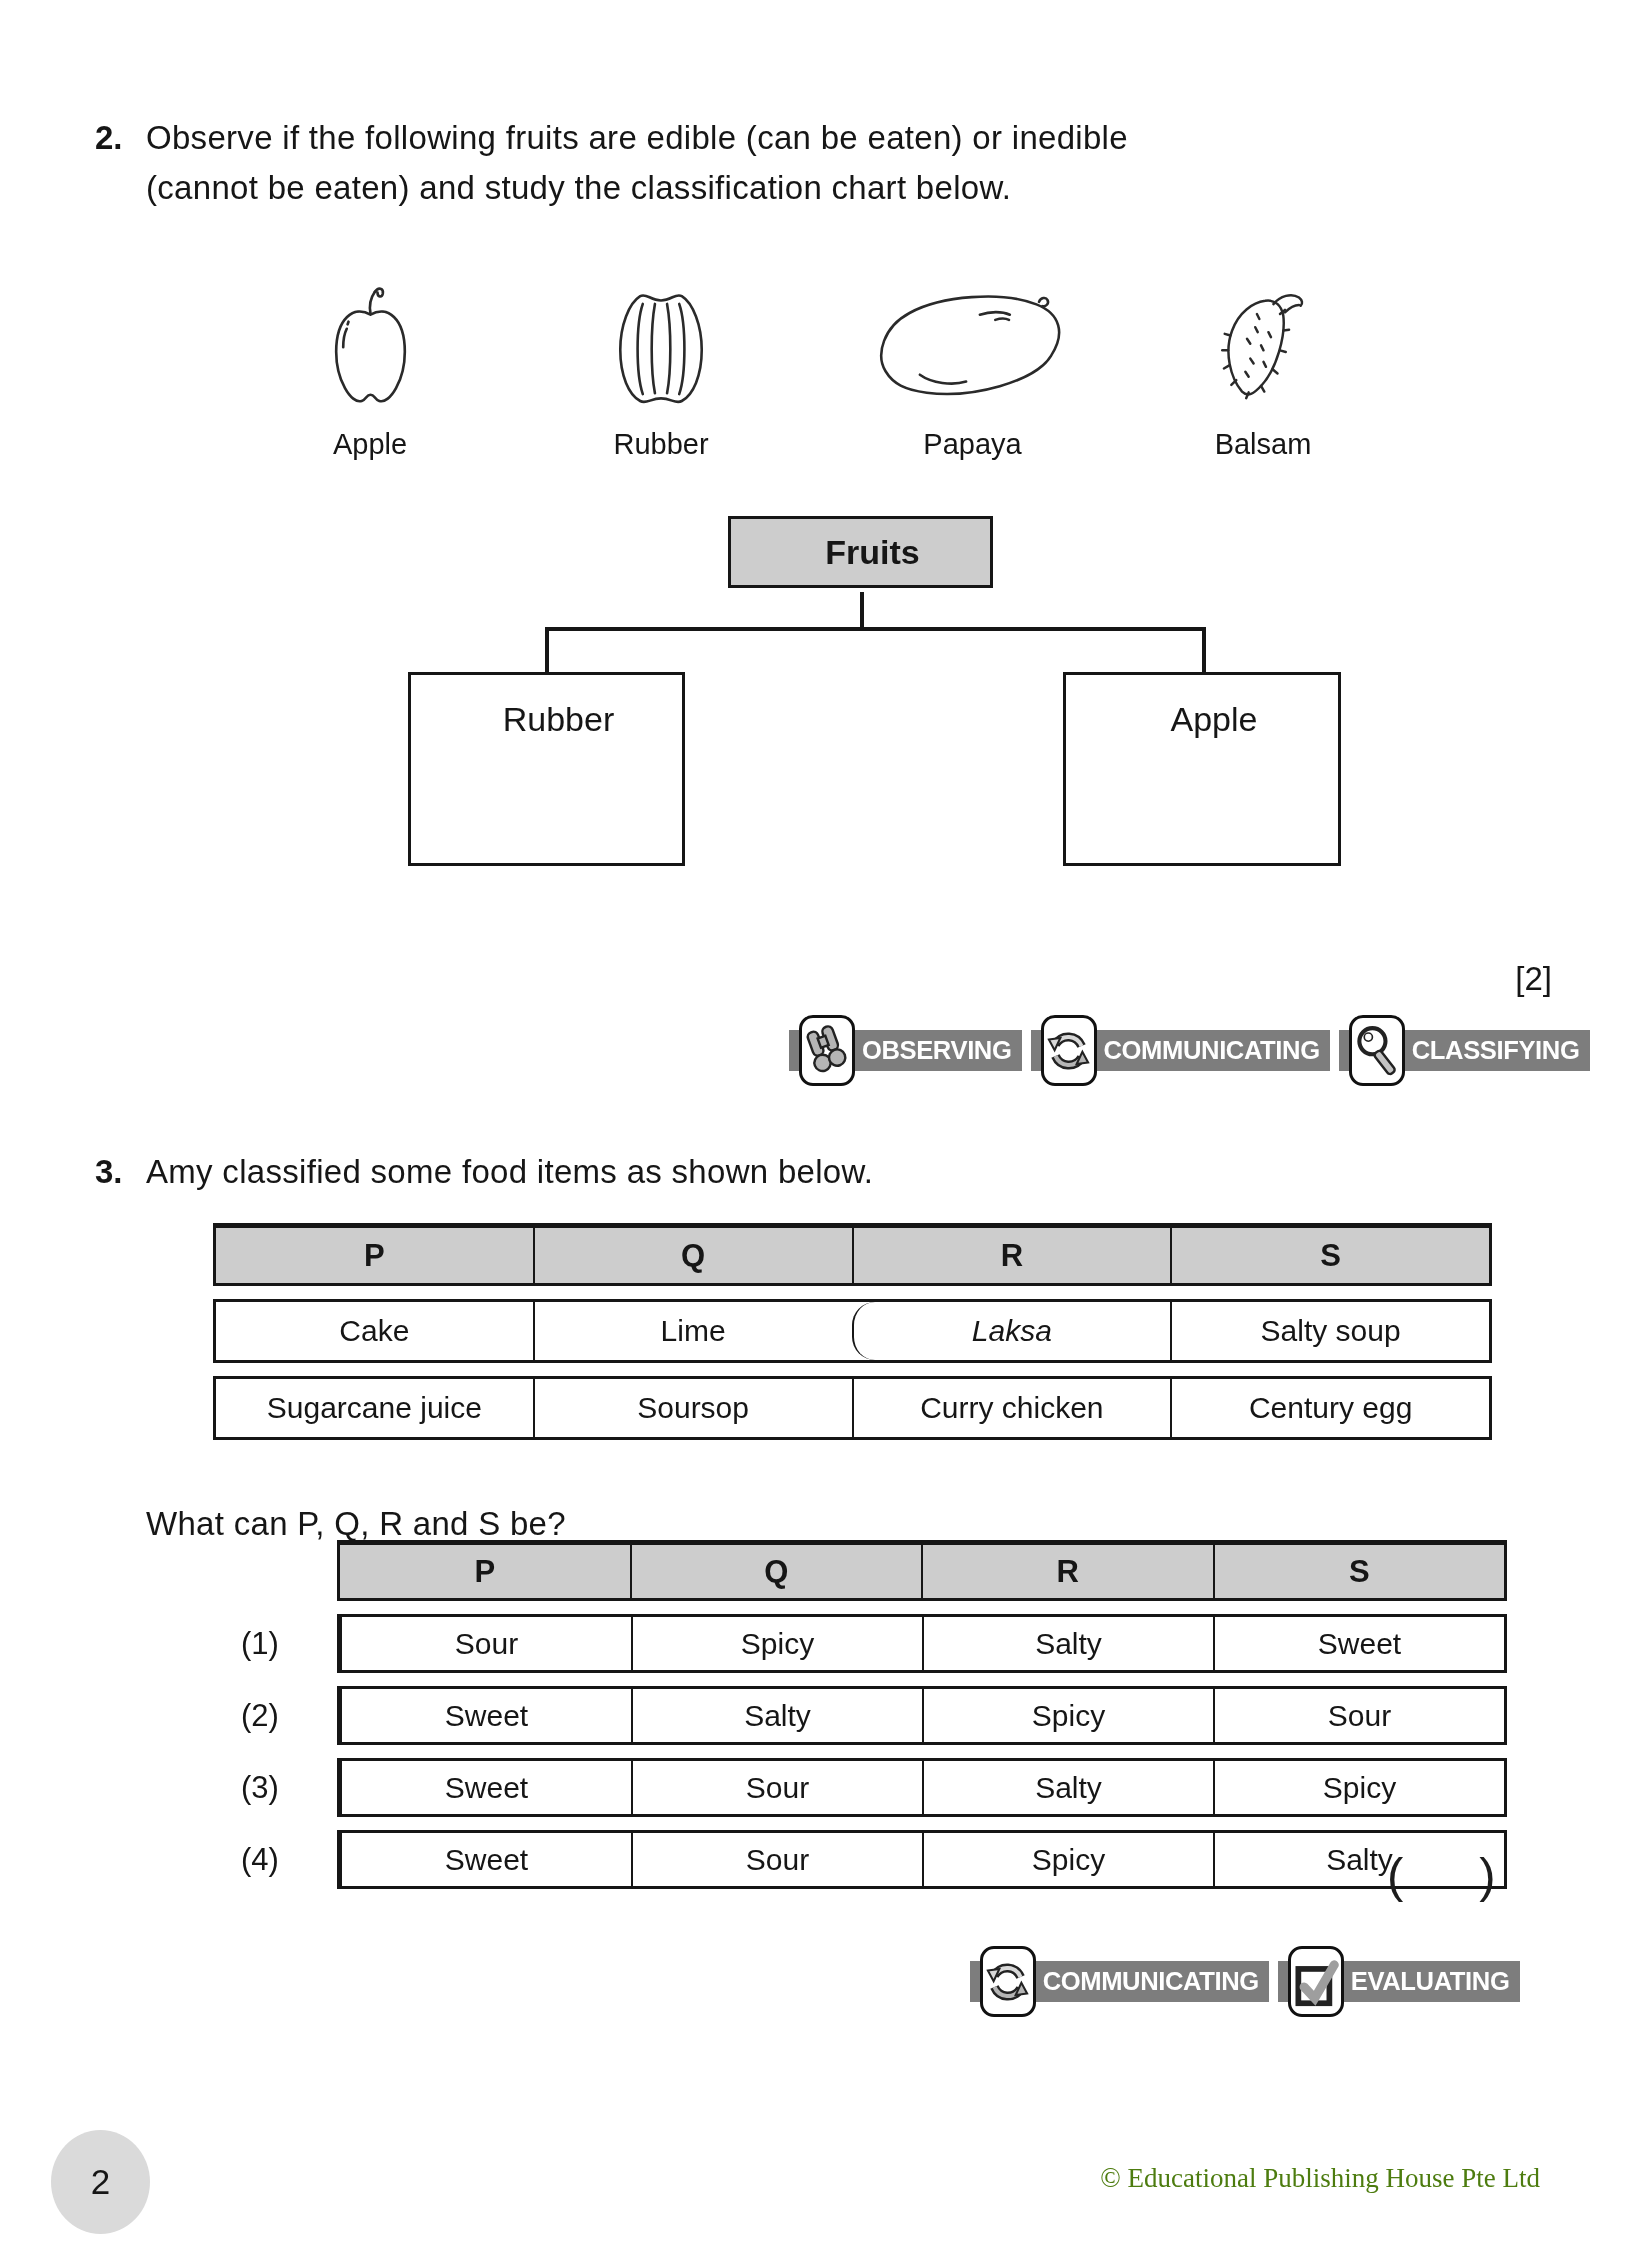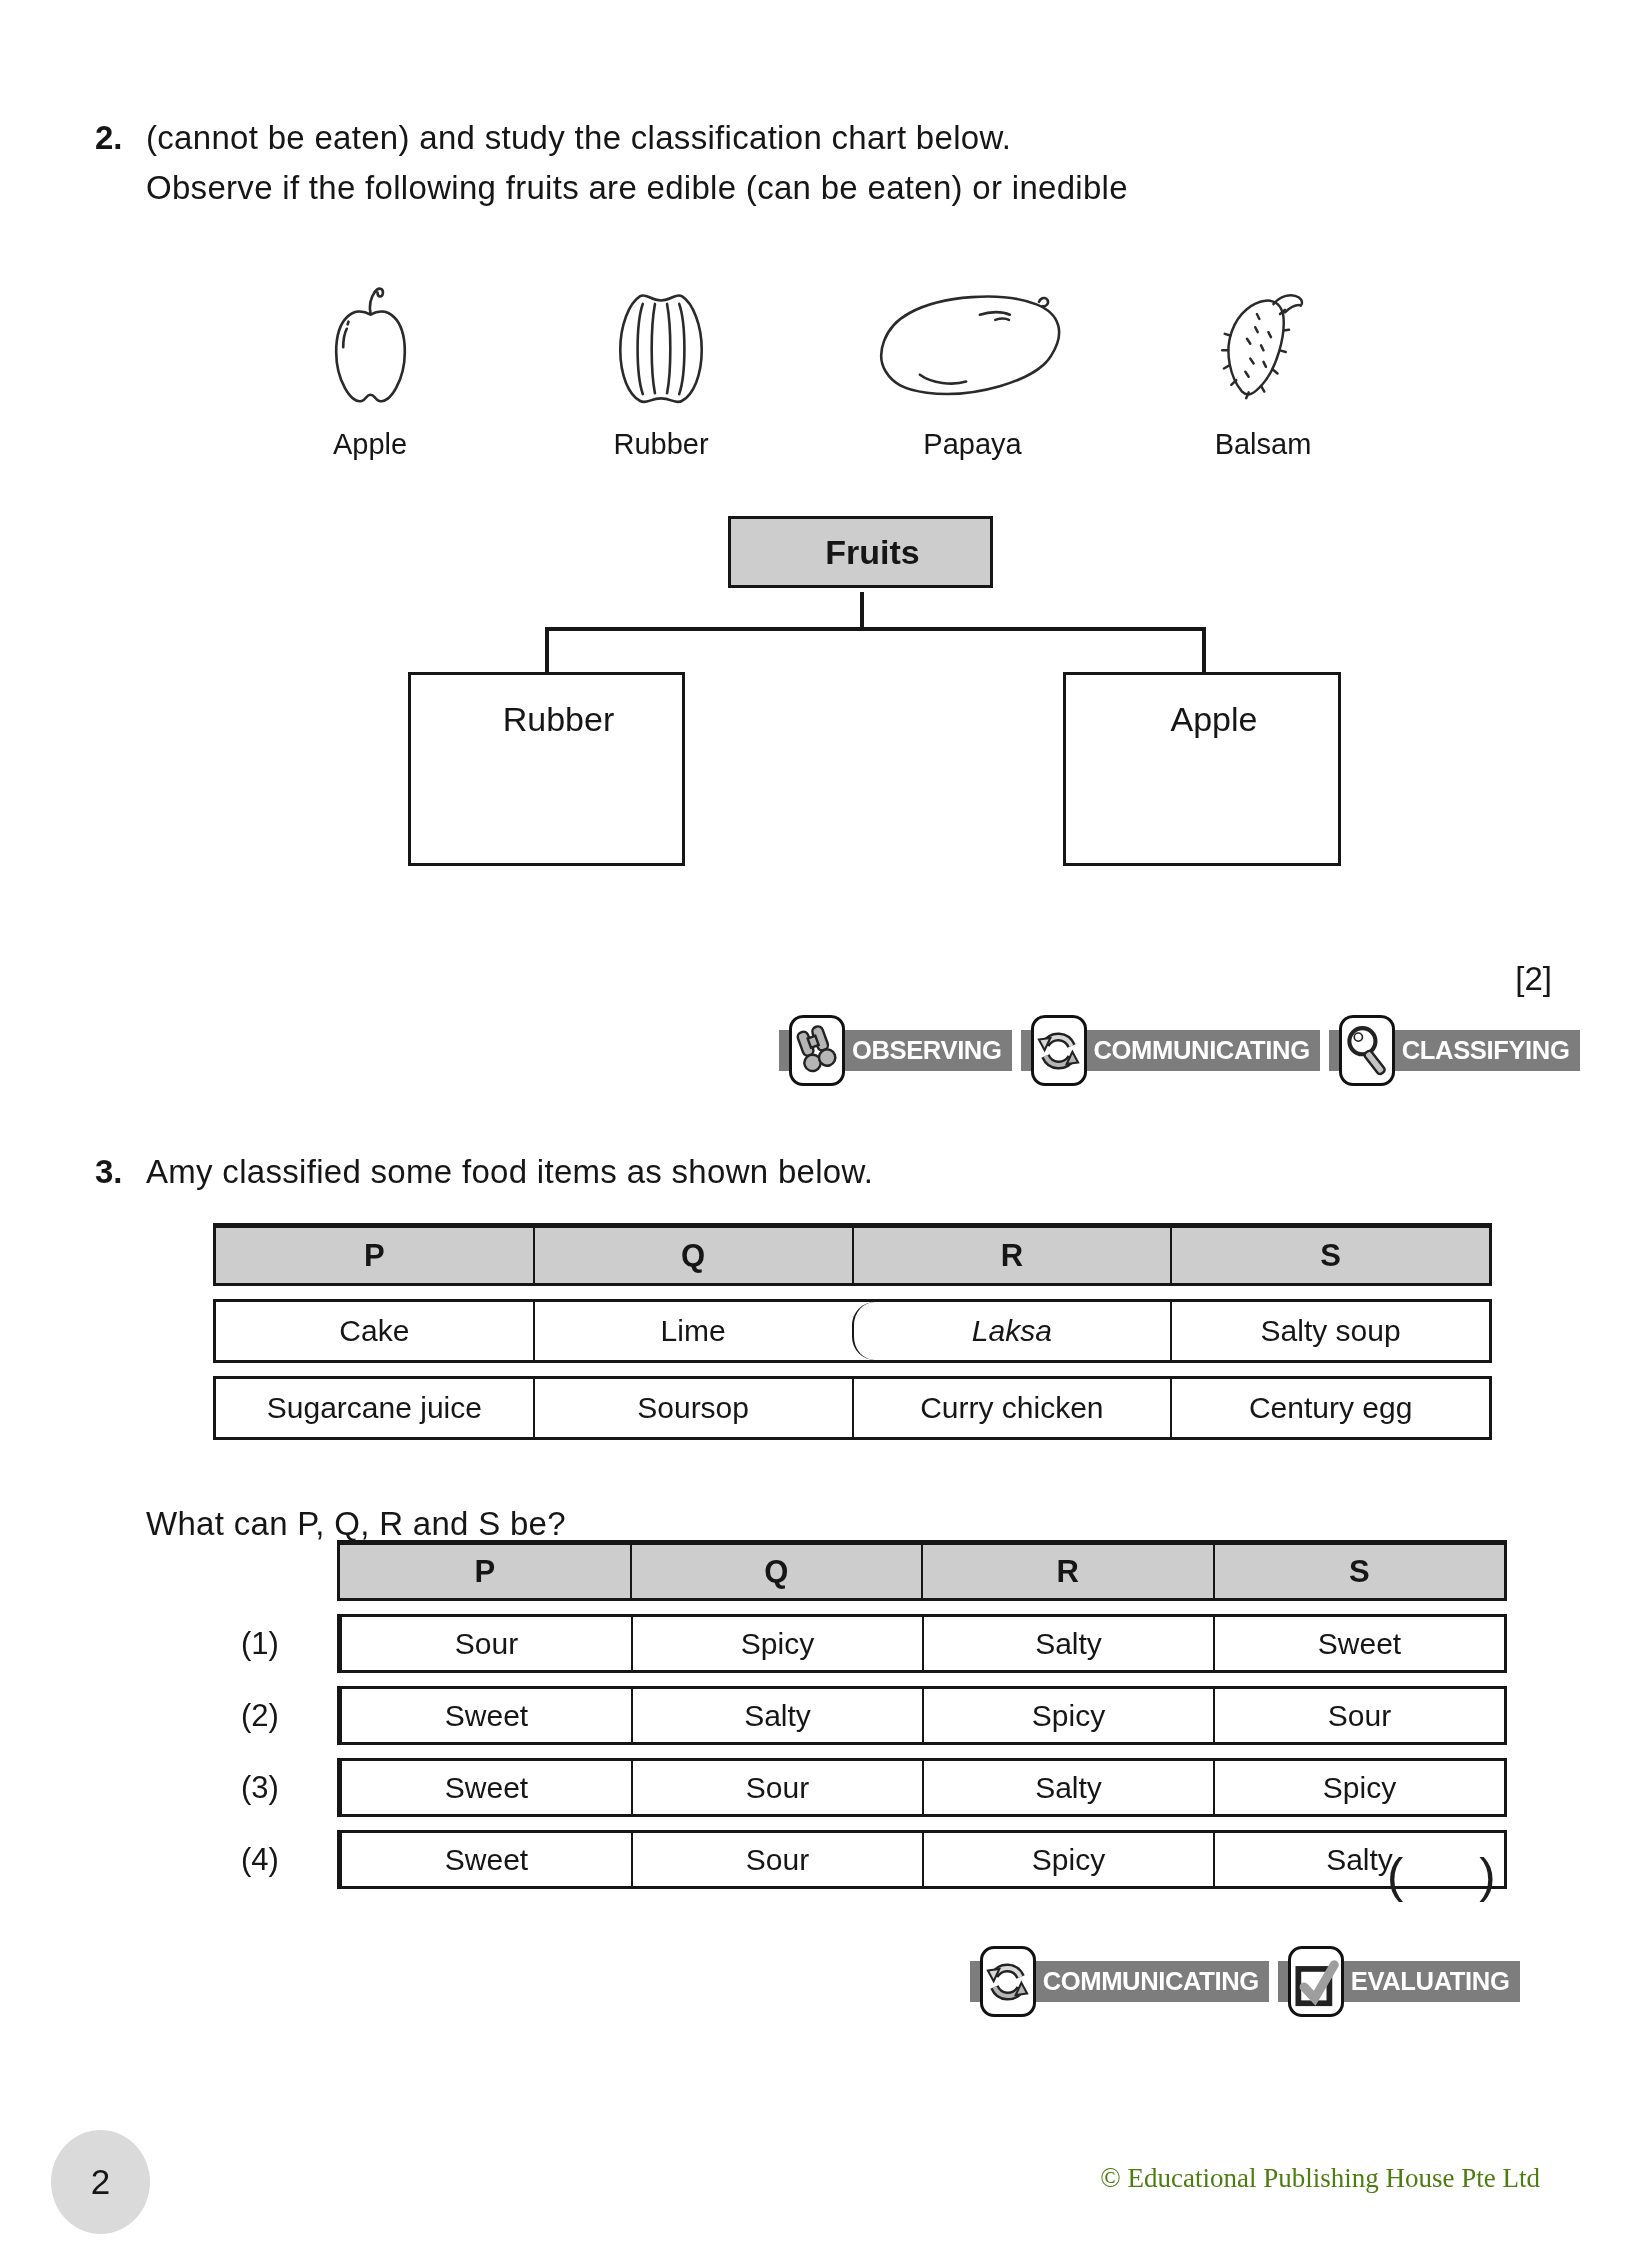--- a/index.html
+++ b/index.html
@@ -94,22 +94,22 @@
   }
 </style>
 </head>
 <body>
 
 <div class="page">
 
   <div class="qblock" style="left:95px; top:113px;">
     <span class="qnum">2.</span>
     <div class="qtext">
+      <div>Observe if the following fruits are edible (can be eaten) or inedible</div>
       <div>(cannot be eaten) and study the classification chart below.</div>
-      <div>Observe if the following fruits are edible (can be eaten) or inedible</div>
     </div>
   </div>
 
   <figure class="fruit" style="left:282px; top:275px;">
     <div class="art">
       <svg class="lineart" width="97" height="132" viewBox="0 0 110 150">
         <path d="M55 36 C36 25 16 40 16 78 C16 110 33 138 45 134 C51 132 50 127 55 127 C60 127 59 132 65 134 C77 138 94 110 94 78 C94 40 74 25 55 36 Z"></path>
         <path d="M55 35 C53 24 55 17 60 10"></path>
         <path d="M60 10 C64 4 70 6 69 12 C68 17 63 16 63 11"></path>
         <path d="M28 52 C25 58 24 66 24 73"></path>
@@ -177,21 +177,21 @@
   <div class="chart-box" id="chart-root">Fruits</div>
   <div class="cline" style="left:860px; top:592px; width:4.4px;  height:37px;"></div>
   <div class="cline" style="left:545px; top:627px; width:661px; height:4.4px;"></div>
   <div class="cline" style="left:545px; top:630px; width:4.4px;  height:44px;"></div>
   <div class="cline" style="left:1202px; top:630px; width:4.4px; height:44px;"></div>
   <div class="chart-box" id="chart-left">Rubber</div>
   <div class="chart-box" id="chart-right">Apple</div>
 
   <span id="marks">[2]</span>
 
-  <div class="badge-row" style="top:1015px; right:71px;">
+  <div class="badge-row" style="top:1015px; right:61px;">
     <div class="badge">
       <span class="stub"></span>
       <span class="iconbox">
         <svg width="49" height="60" viewBox="0 0 60 72">
           <g transform="rotate(-20 30 36)" fill="#b5b5b5" stroke="#222" stroke-width="3">
             <rect x="14" y="8" width="13" height="30" rx="6"></rect>
             <rect x="33" y="8" width="13" height="30" rx="6"></rect>
             <rect x="25" y="18" width="10" height="12"></rect>
             <circle cx="20.5" cy="48" r="10"></circle>
             <circle cx="39.5" cy="48" r="10"></circle>

